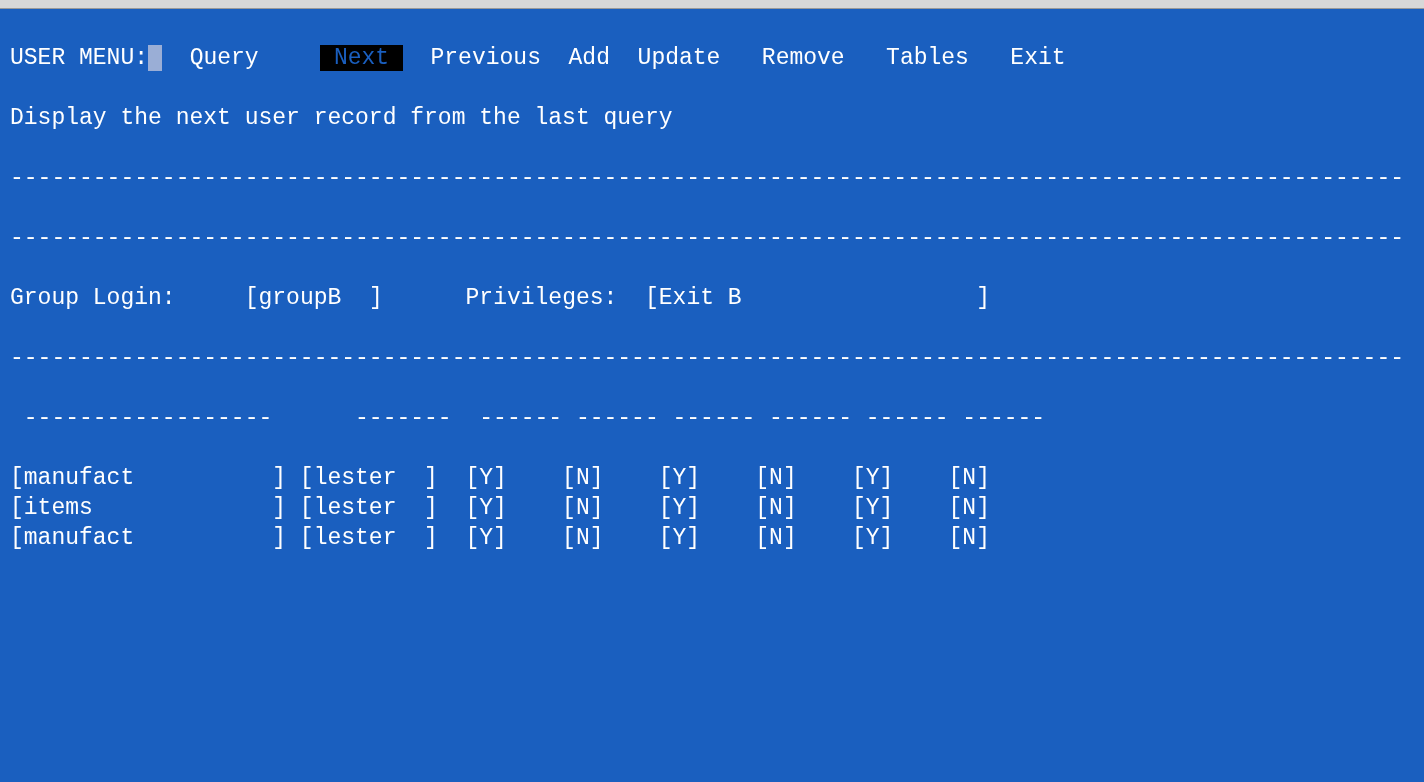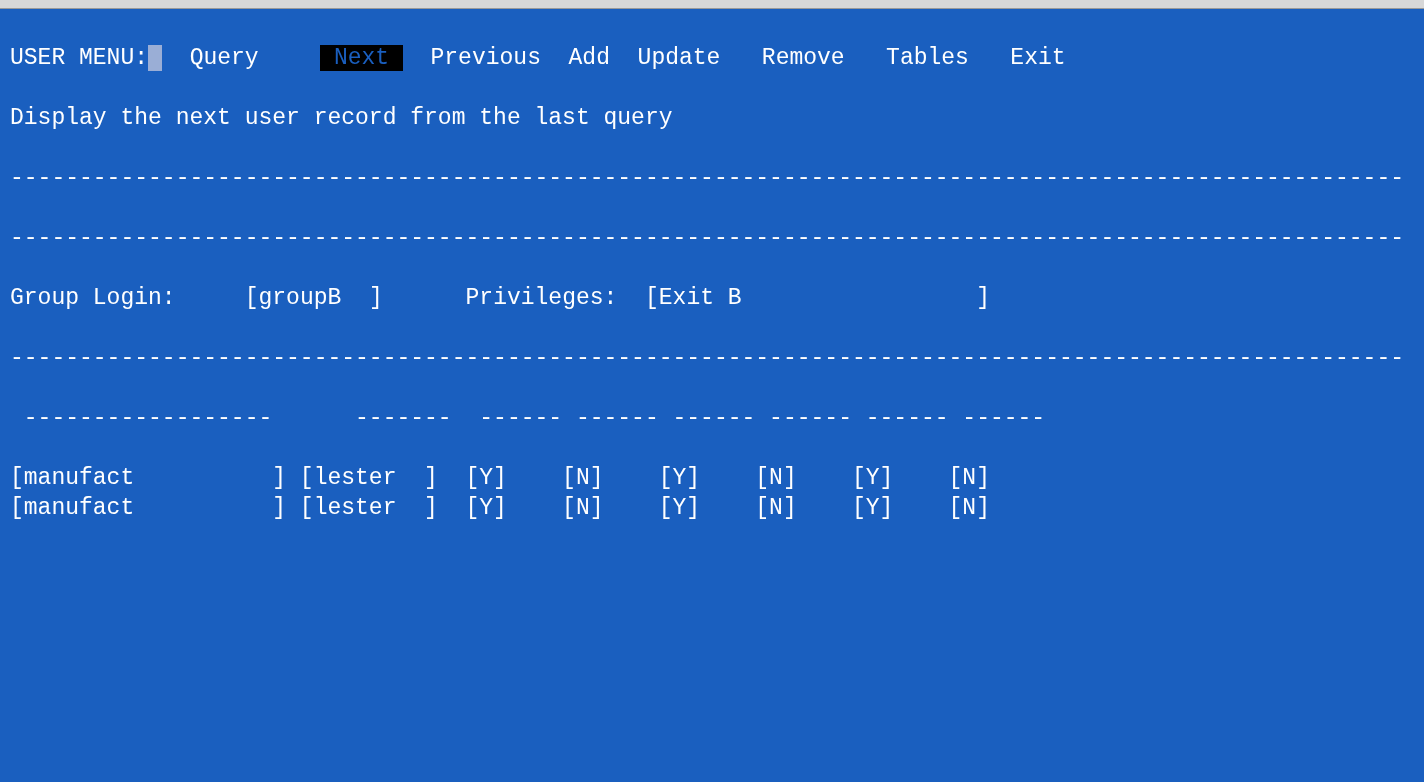--- a/index.html
+++ b/index.html
@@ -45,15 +45,15 @@
 <div class="topbar"></div>
 
 <div class="screen">
 <div><span>USER MENU:</span><span class="cursor"></span><span id="menu-items">  <span class="menu-item">Query</span>   <span class="menu-item inv"> Next </span>  <span class="menu-item">Previous</span>  <span class="menu-item">Add</span>  <span class="menu-item">Update</span>   <span class="menu-item">Remove</span>   <span class="menu-item">Tables</span>   <span class="menu-item">Exit</span></span></div>
 <div>Display the next user record from the last query</div>
 <div id="divider1">-----------------------------------------------------------------------------------------------------</div>
 <div id="divider2">-----------------------------------------------------------------------------------------------------</div>
 <div><span>Group Login:</span>     [<span><span>groupB</span>  </span>]      <span>Privileges:</span>  [<span><span>Exit B</span>                 </span>]</div>
 <div id="divider3">-----------------------------------------------------------------------------------------------------</div>
 <div id="thead-ul"> ------------------      -------  ------ ------ ------ ------ ------ ------</div>
-<div id="tbody"><div>[manufact          ] [lester  ]  [Y]    [N]    [Y]    [N]    [Y]    [N]</div><div>[manufact          ] [lester  ]  [Y]    [N]    [Y]    [N]    [Y]    [N]</div></div>
+<div id="tbody"><div>[manufact          ] [lester  ]  [Y]    [N]    [Y]    [N]    [Y]    [N]</div><div>[items             ] [lester  ]  [Y]    [N]    [Y]    [N]    [Y]    [N]</div><div>[manufact          ] [lester  ]  [Y]    [N]    [Y]    [N]    [Y]    [N]</div></div>
 
 </div>
 
 </body></html>

